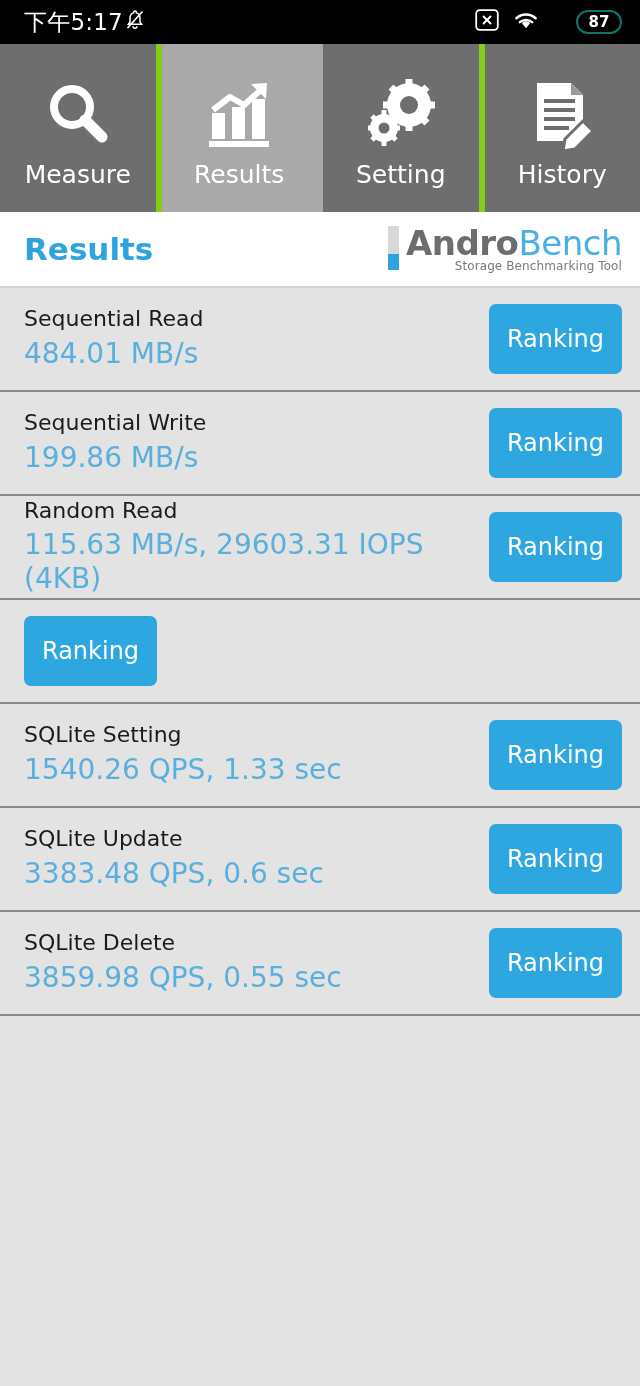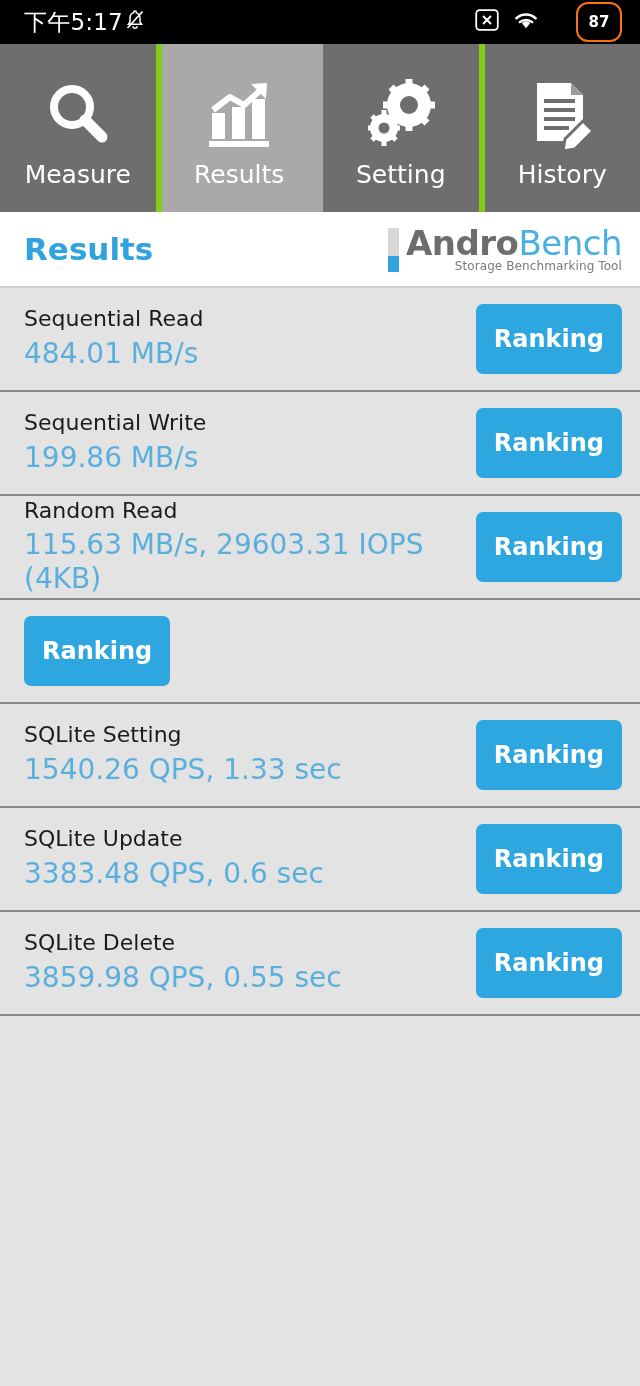--- a/index.html
+++ b/index.html
@@ -43,22 +43,22 @@
     line-height: 1;
   }
   .status-right {
     display: flex;
     align-items: center;
     gap: 13px;
   }
   .batt {
     position: relative;
     width: 46px;
-    height: 40px;
-    border: 2px solid #f97316;
+    height: 24px;
+    border: 2px solid #0f766e;
     border-radius: 12px;
     box-sizing: border-box;
     display: flex;
     align-items: center;
     justify-content: center;
     margin-left: 23px;
   }
   .batt-text {
     color: #ffffff;
     font-size: 15px;
@@ -110,21 +110,21 @@
     border-bottom: 2px solid #d2d2d2;
   }
   .page-title {
     color: #2fa3dd;
     font-size: 31px;
     font-weight: bold;
     line-height: 1;
   }
   .logo {
     display: flex;
-    align-items: flex-end;
+    align-items: flex-start;
     gap: 7px;
   }
   .logo-bar {
     width: 11px;
     height: 44px;
     background: #d8d8d8;
     position: relative;
   }
   .logo-bar::after {
     content: "";
@@ -177,21 +177,21 @@
   .row-value {
     color: #5aafdd;
     font-size: 28px;
     line-height: 1.2;
     margin-top: 5px;
   }
   .ranking-btn {
     background: #2ea7e0;
     color: #ffffff;
     font-size: 24px;
-    font-weight: bold;
+    font-weight: normal;
     border: none;
     border-radius: 7px;
     padding: 23px 18px;
     line-height: 1;
     font-family: "DejaVu Sans", "Liberation Sans", sans-serif;
   }
   .filler { background: #e4e3e3; flex: 1 1 auto; }
 </style>
 </head>
 <body>

